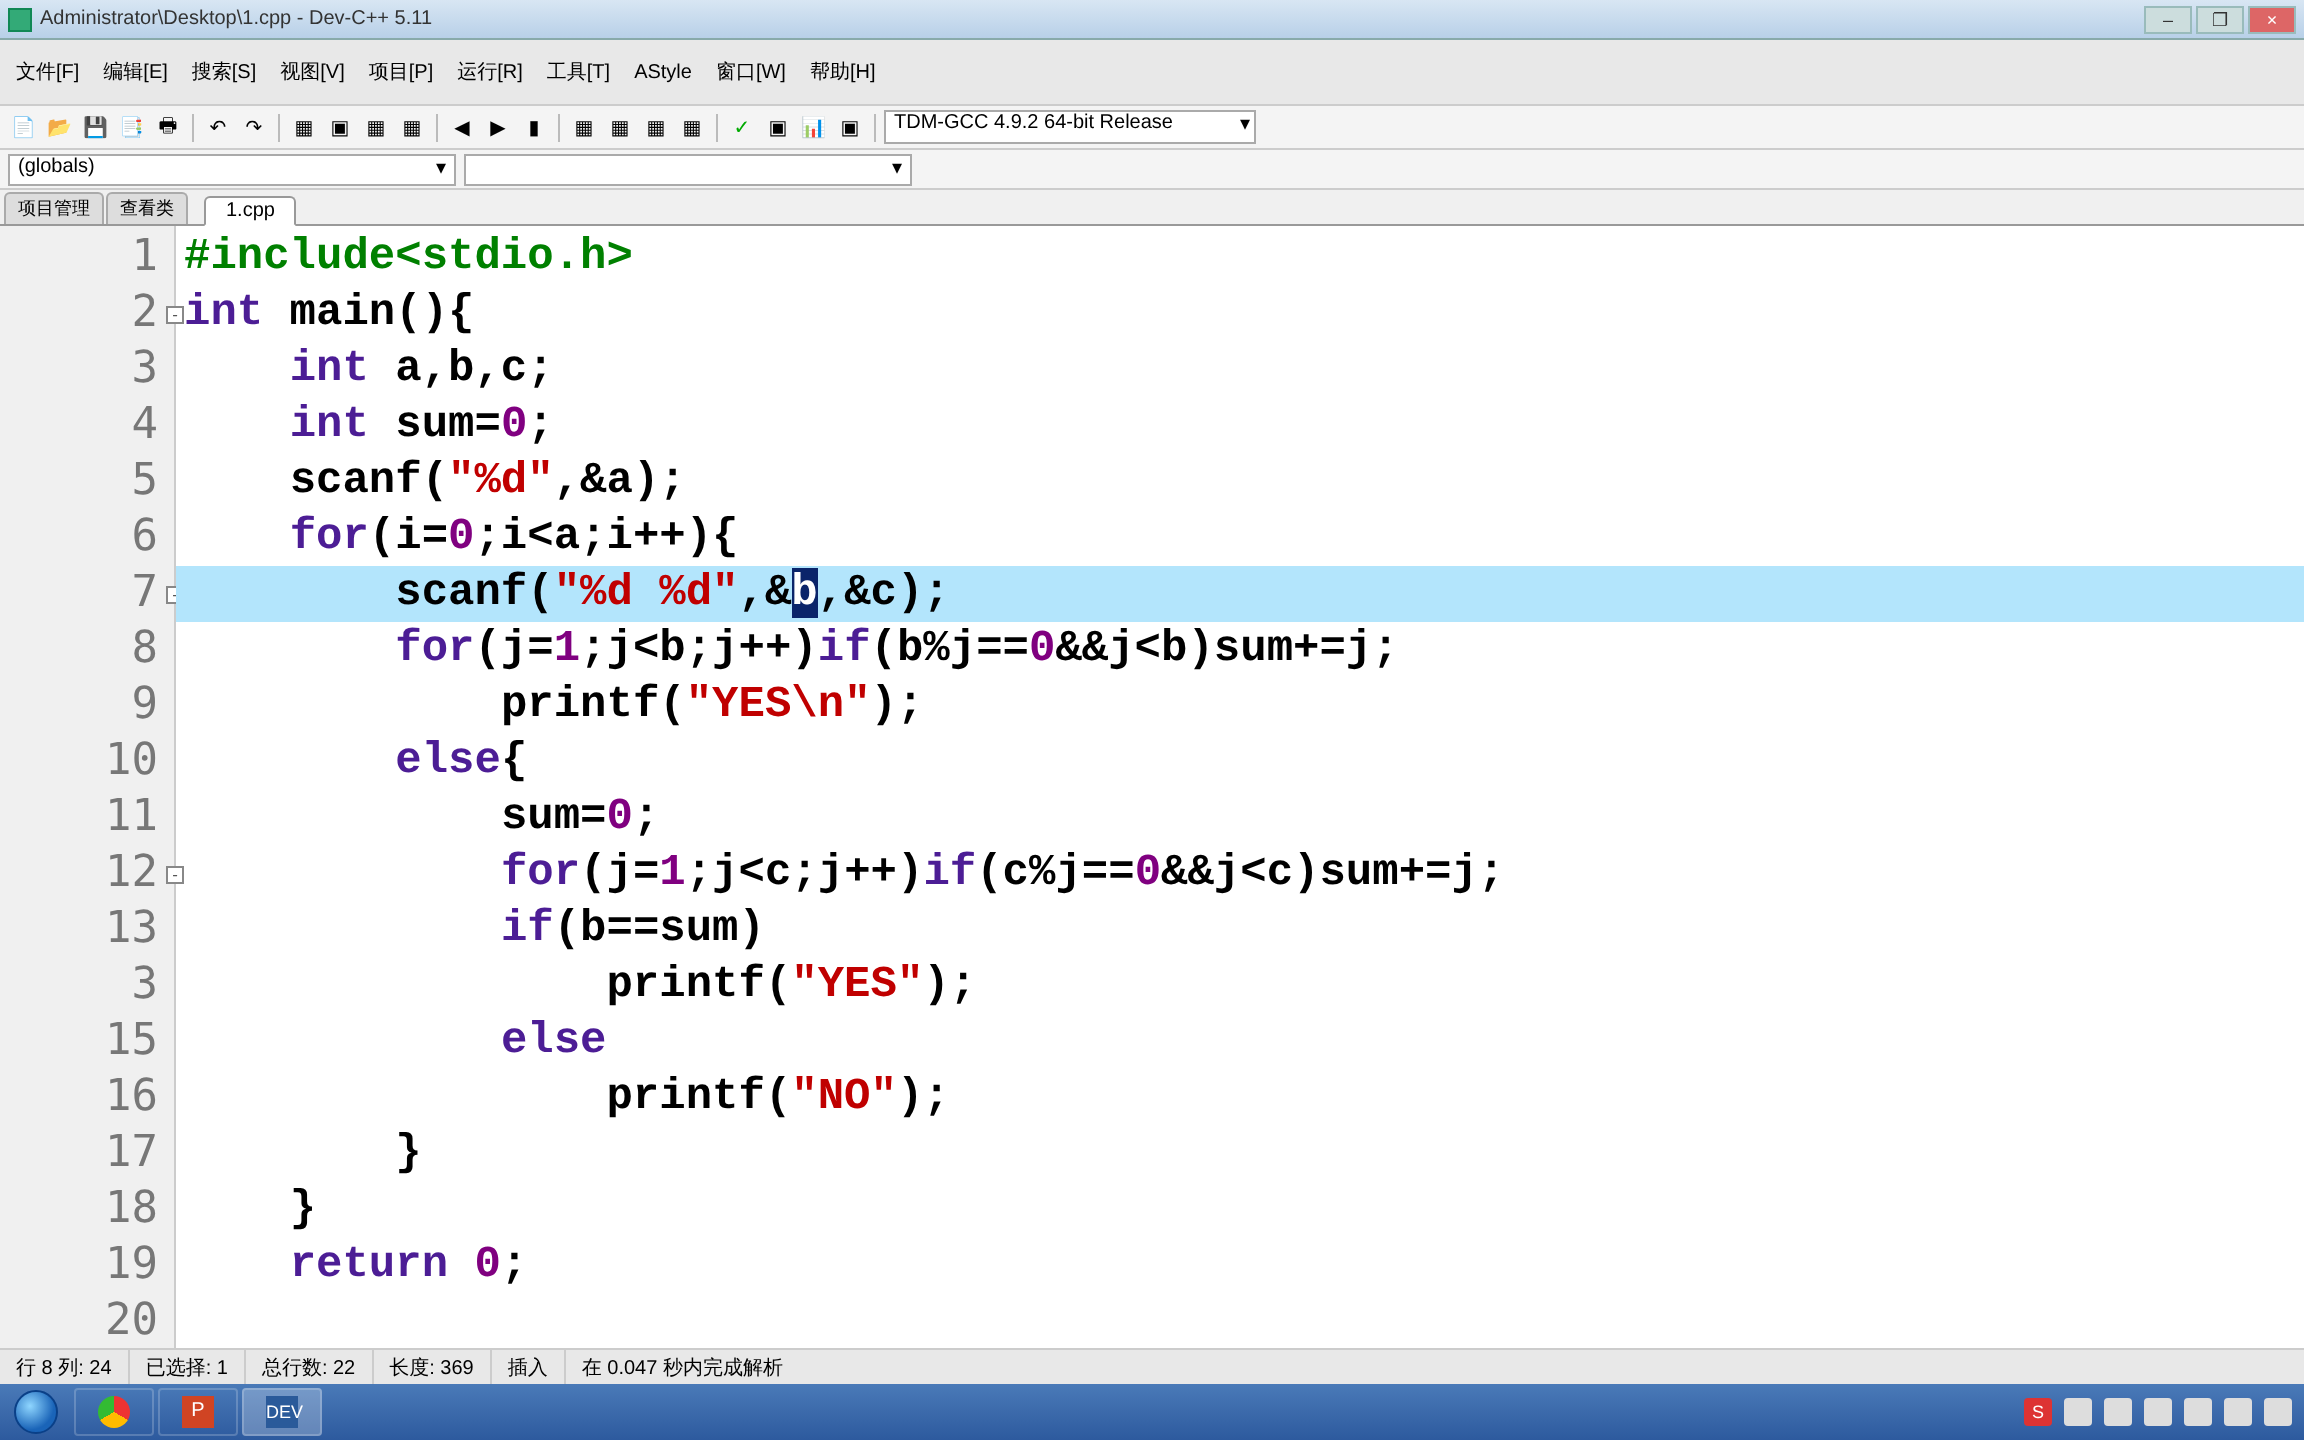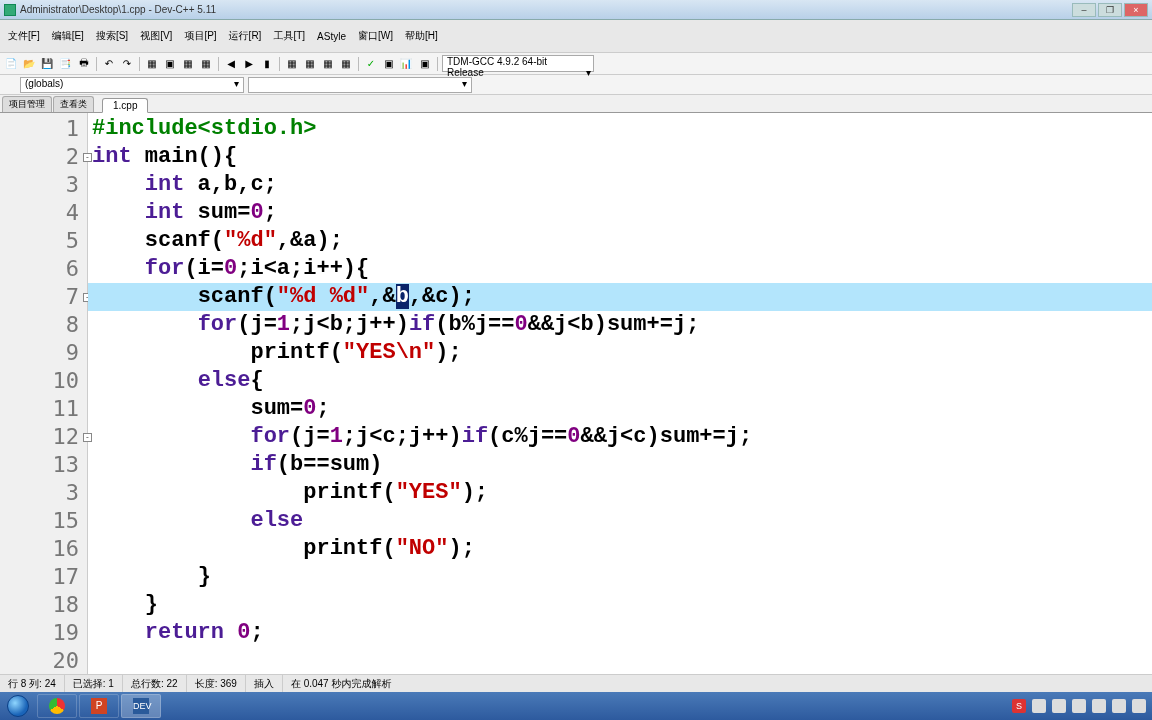--- a/index.html
+++ b/index.html
@@ -11,21 +11,21 @@
 .win-btn { width: 24px; height: 14px; background: #cdd; border: 1px solid #9bb; font-size: 9px; text-align: center; line-height: 12px; cursor: pointer; }
 
 .menubar { background: #e8e8e8; height: 18px; display: flex; align-items: center; padding: 16px 2px; font-size: 10px; border-bottom: 1px solid #ccc; }
 .menubar span { padding: 0 6px; cursor: pointer; }
 
 .toolbar { background: #f4f4f4; height: 22px; display: flex; align-items: center; padding: 2px 4px; gap: 2px; border-bottom: 1px solid #ccc; }
 .tb-btn { width: 16px; height: 16px; border: 1px solid transparent; display: inline-flex; align-items: center; justify-content: center; cursor: pointer; font-size: 10px; }
 .tb-sep { width: 1px; height: 14px; background: #bbb; margin: 0 2px; }
 .tb-combo { height: 17px; font-size: 10px; border: 1px solid #aaa; background: white; padding: 0 16px 0 4px; position: relative; }
 
-.combos-row { background: #f4f4f4; height: 20px; display: flex; align-items: center; padding: 2px 20px; gap: 4px; border-bottom: 1px solid #ccc; }
+.combos-row { background: #f4f4f4; height: 20px; display: flex; align-items: center; padding: 2px 4px; gap: 4px; border-bottom: 1px solid #ccc; }
 .combos-row select, .combos-row .sel { height: 16px; font-size: 10px; border: 1px solid #aaa; background: white; }
 
 .tabs-row { background: #f0f0f0; height: 18px; display: flex; align-items: flex-end; padding: 0 2px; border-bottom: 1px solid #999; }
 .left-tabs { display: flex; gap: 1px; }
 .left-tab { font-size: 9px; padding: 1px 6px; background: #ddd; border: 1px solid #aaa; border-bottom: none; border-radius: 3px 3px 0 0; cursor: pointer; }
 .file-tab { font-size: 10px; padding: 1px 10px; background: #fff; border: 1px solid #999; border-bottom: 1px solid #fff; margin-bottom: -1px; border-radius: 3px 3px 0 0; cursor: pointer; margin-left: 8px; }
 
 .editor { position: relative; background: #fff; height: 602px; overflow: hidden; display: flex; }
 .gutter { width: 88px; background: #f0f0f0; border-right: 1px solid #ccc; padding-top: 2px; }
 .gutter-line { height: 28px; text-align: right; padding-right: 8px; font-family: Consolas, monospace; font-size: 22px; color: #777; line-height: 28px; position: relative; }
@@ -102,21 +102,21 @@
   <div class="tb-btn">▦</div>
   <div class="tb-btn">▦</div>
   <div class="tb-btn">▦</div>
   <div class="tb-btn">▦</div>
   <div class="tb-sep"></div>
   <div class="tb-btn" style="color:#0a0;">✓</div>
   <div class="tb-btn">▣</div>
   <div class="tb-btn" style="color:#c33;">📊</div>
   <div class="tb-btn">▣</div>
   <div class="tb-sep"></div>
-  <div class="tb-combo" style="width:152px;"><span>TDM-GCC 4.9.2 64-bit Release</span><span style="position:absolute;right:2px;">▾</span></div>
+  <div class="tb-combo" style="width:186px;"><span>TDM-GCC 4.9.2 64-bit Release</span><span style="position:absolute;right:2px;">▾</span></div>
 </div>
 
 <div class="combos-row">
   <div class="sel" style="width:224px;padding:0 4px;"><span>(globals)</span><span style="float:right;">▾</span></div>
   <div class="sel" style="width:224px;padding:0 4px;">
       <span style="float:right;">▾</span>
     </div>
 </div>
 
 <div class="tabs-row">

